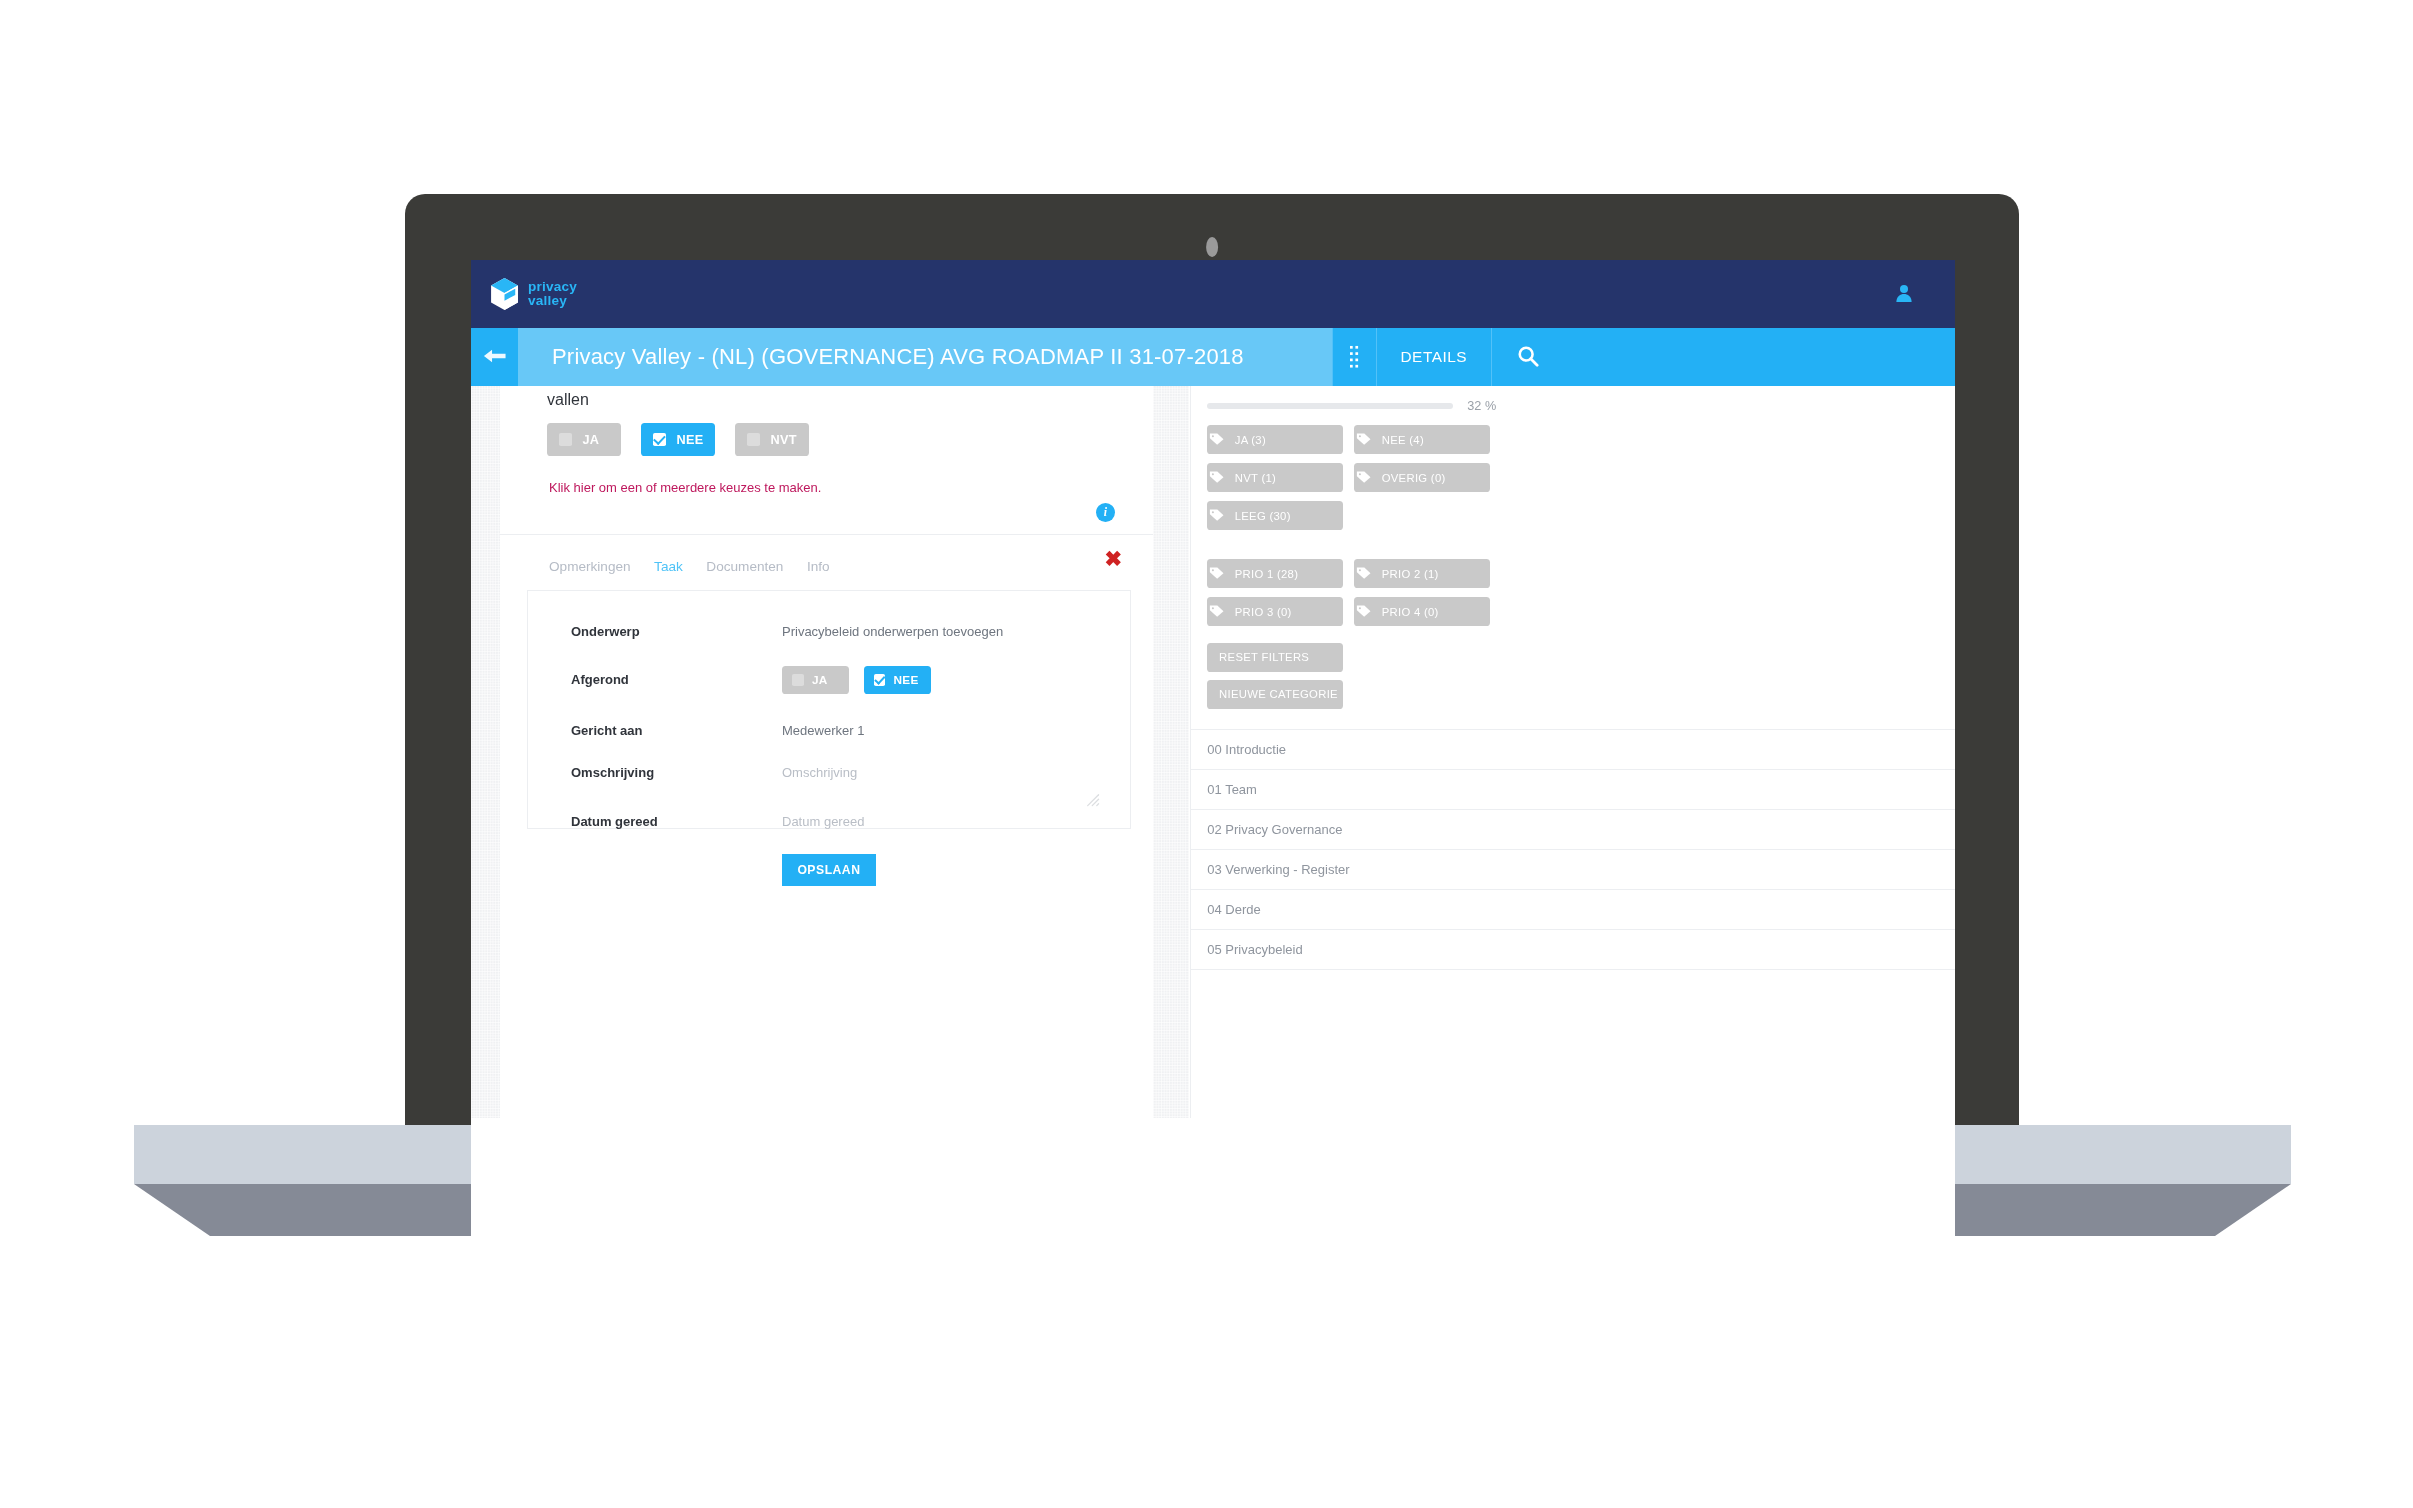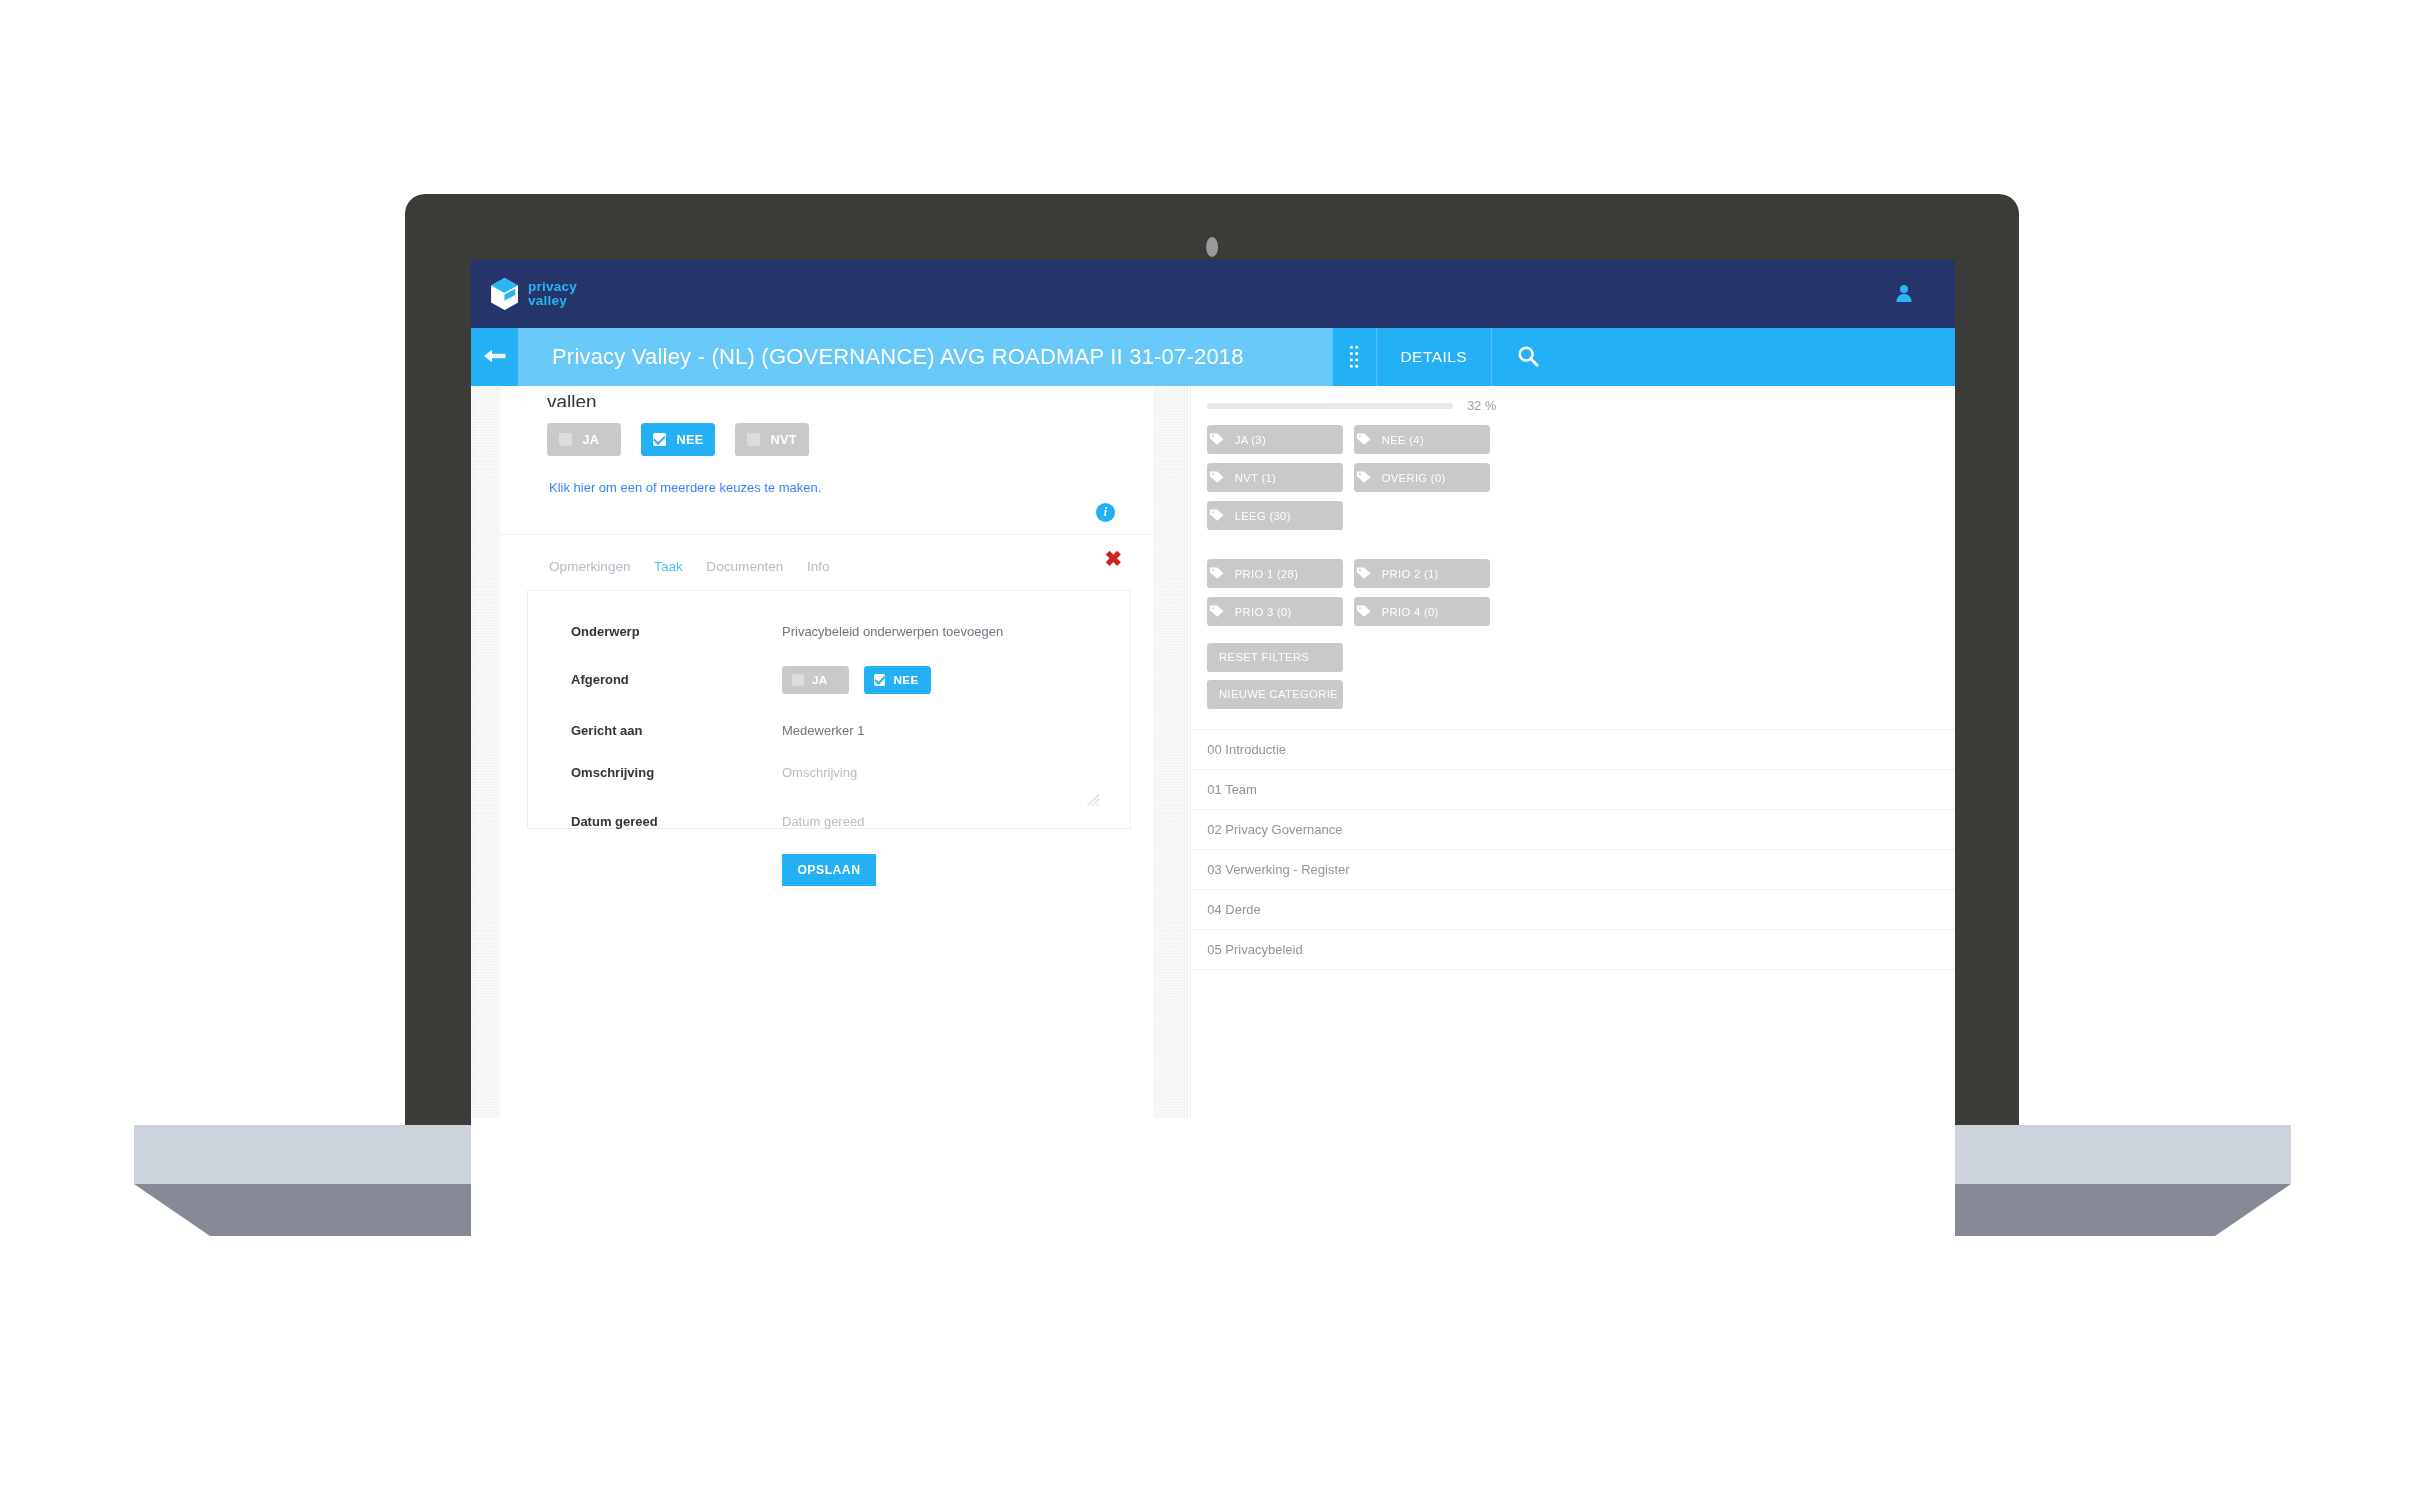--- a/index.html
+++ b/index.html
@@ -110,37 +110,37 @@
   }
   .gut-left{position:absolute;left:0;top:0;width:29px;height:732px;}
   .gut-mid{position:absolute;left:682px;top:0;width:36px;height:732px;}
 
   .main-col{
     position:absolute;left:29px;top:0;width:653px;height:732px;
     background:#fff;
   }
 
   
-  .q-tail{padding:4.5px 0 0 47px;color:#30343b;font-size:19px;height:16.3px;overflow:hidden;}
+  .q-tail{padding:4.5px 0 0 47px;color:#30343b;font-size:16px;height:16.3px;overflow:hidden;}
   .opts{display:flex;gap:20px;padding:16.3px 0 0 47px;}
   .opt{
     width:74px;height:33px;border-radius:3.6px;background:#c9c9c9;
     display:flex;align-items:center;gap:10px;padding-left:11.8px;box-sizing:border-box;
     cursor:pointer;
   }
   .opt.on{background:#23b0f5;}
   .opt .box{width:13.6px;height:13.6px;background:#dcdcdc;border-radius:1.8px;flex:none;}
   .opt.on .box{background:#fff;position:relative;}
   .opt.on .box:after{
     content:"";position:absolute;left:3.6px;top:0px;width:4.5px;height:9px;
     border:solid #23b0f5;border-width:0 2.2px 2.2px 0;transform:rotate(43deg);
   }
   .opt span{color:#fff;font-size:12.7px;font-weight:bold;letter-spacing:0.4px;}
 
-  .hint{padding:24.4px 0 0 49px;color:#3b82f6;font-size:13px;}
+  .hint{padding:24.4px 0 0 49px;color:#be185d;font-size:13px;}
   .inforow{display:flex;justify-content:flex-end;padding:7.2px 38px 12.7px 0;}
   .info-dot{
     width:19px;height:19px;border-radius:50%;background:#23b0f5;
     color:#fff;font-style:italic;font-weight:bold;font-size:11.8px;
     display:flex;align-items:center;justify-content:center;font-family:"Liberation Serif",serif;
     cursor:pointer;
   }
   .divider{height:0.9px;background:#eceef1;margin:0;}
 
   

